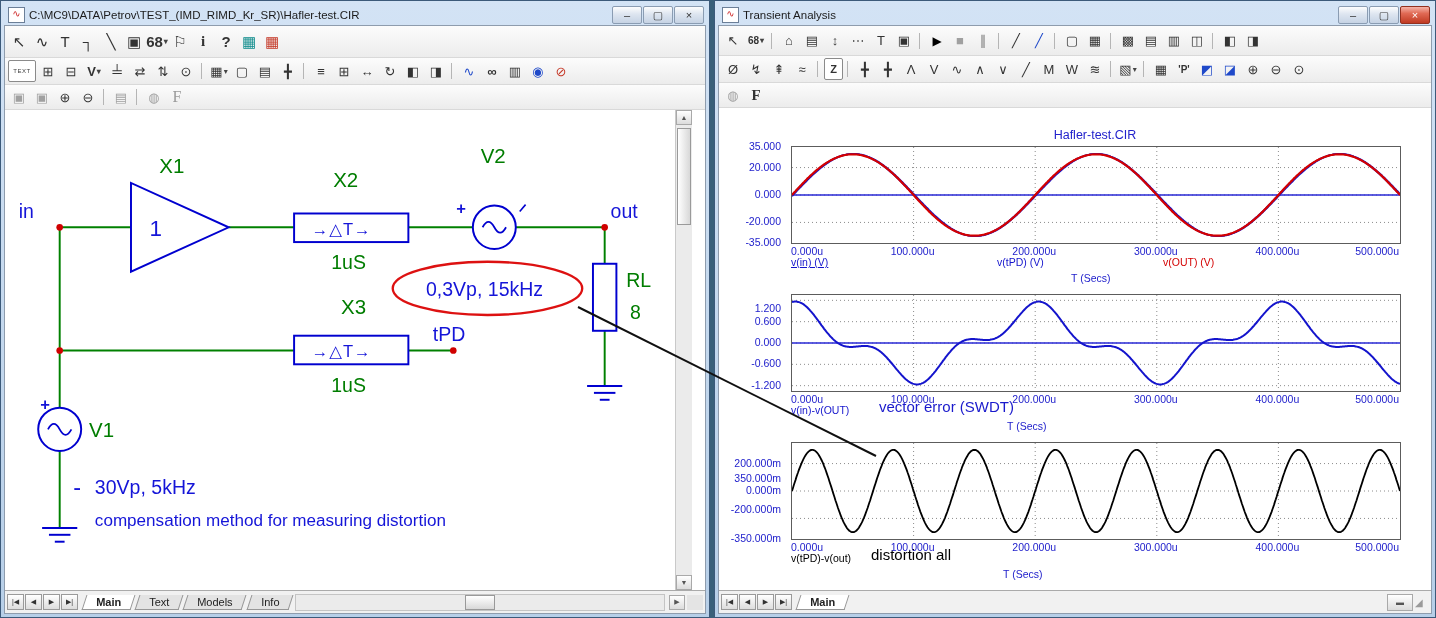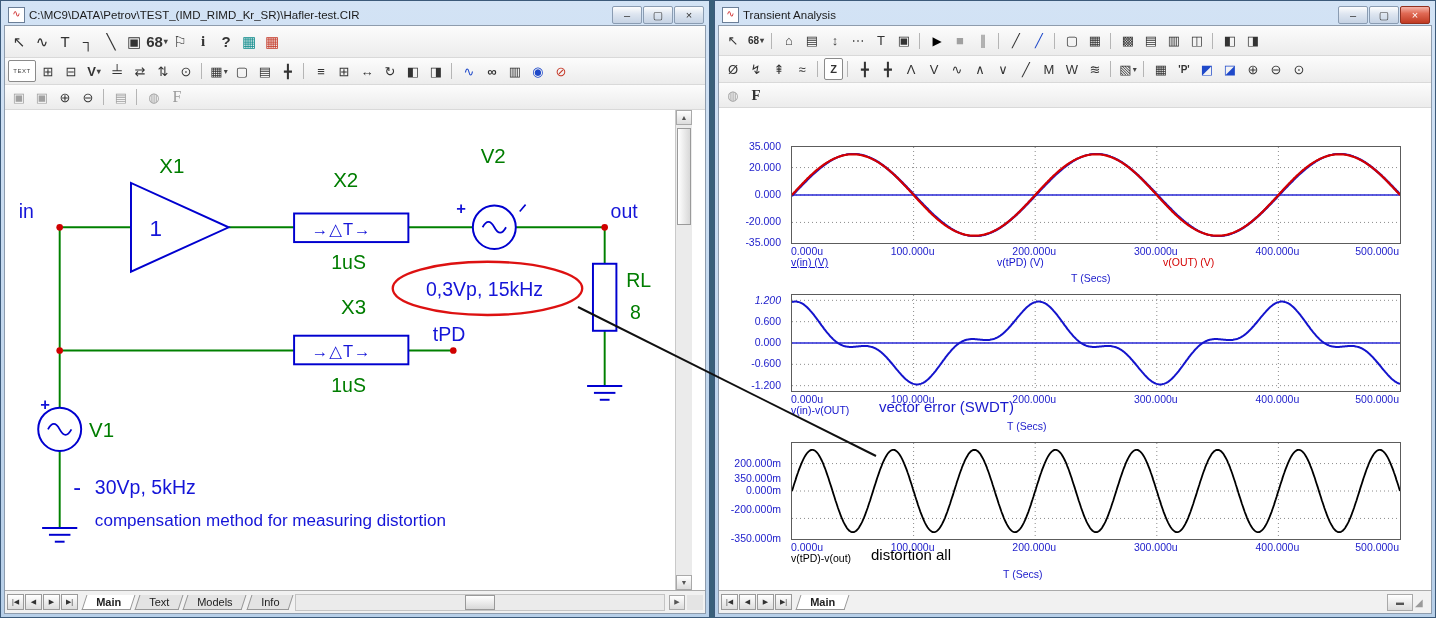--- a/index.html
+++ b/index.html
@@ -338,20 +338,21 @@
         <span class="ico">⊖</span>
         <span class="ico">⊙</span>
       </div>
     <div class="tbrow r3">
 
     <span class="ico dim">◍</span>
         <span class="ico serif-bold">F</span>
       </div>
 
     <div class="plotarea">
+      <div class="chart-title">Hafler-test.CIR</div>
 
       <div class="plot-block" style="top:38px">
         <div class="ylabels">
             <div class="ytick" style="top: 0px;">35.000</div>
             <div class="ytick" style="top: 20.5714px;">20.000</div>
             <div class="ytick" style="top: 48px;">0.000</div>
             <div class="ytick" style="top: 75px;">-20.000</div>
             <div class="ytick" style="top: 96px;">-35.000</div>
           </div>
         <div class="frame">
@@ -382,21 +383,21 @@
         <div class="legend">
           <span class="lg u" style="left: 72px; color: rgb(20, 20, 204);">v(in) (V)</span>
           <span class="lg" style="left: 278px; color: rgb(20, 20, 204);">v(tPD) (V)</span>
           <span class="lg" style="left: 444px; color: rgb(212, 0, 0);">v(OUT) (V)</span>
         </div>
         <div class="xlabel" style="left:352px;top:126px">T (Secs)</div>
       </div>
 
       <div class="plot-block" style="top:186px">
         <div class="ylabels">
-            <div class="ytick" style="top: 6px; font-style: italic;">1.200</div>
+            <div class="ytick" style="top: 14px;">1.200</div>
             <div class="ytick" style="top: 26.6667px; text-align: right;">0.600</div>
             <div class="ytick" style="top: 48px;">0.000</div>
             <div class="ytick" style="top: 69.3333px;">-0.600</div>
             <div class="ytick" style="top: 90.6667px;">-1.200</div>
           </div>
         <div class="frame">
             <svg width="608" height="96" viewBox="0 0 608 96">
               <g stroke="#8c8c8c" stroke-width="1" stroke-dasharray="1,3">
                 <line x1="121.6" y1="0" x2="121.6" y2="96"></line>
                 <line x1="243.2" y1="0" x2="243.2" y2="96"></line>

